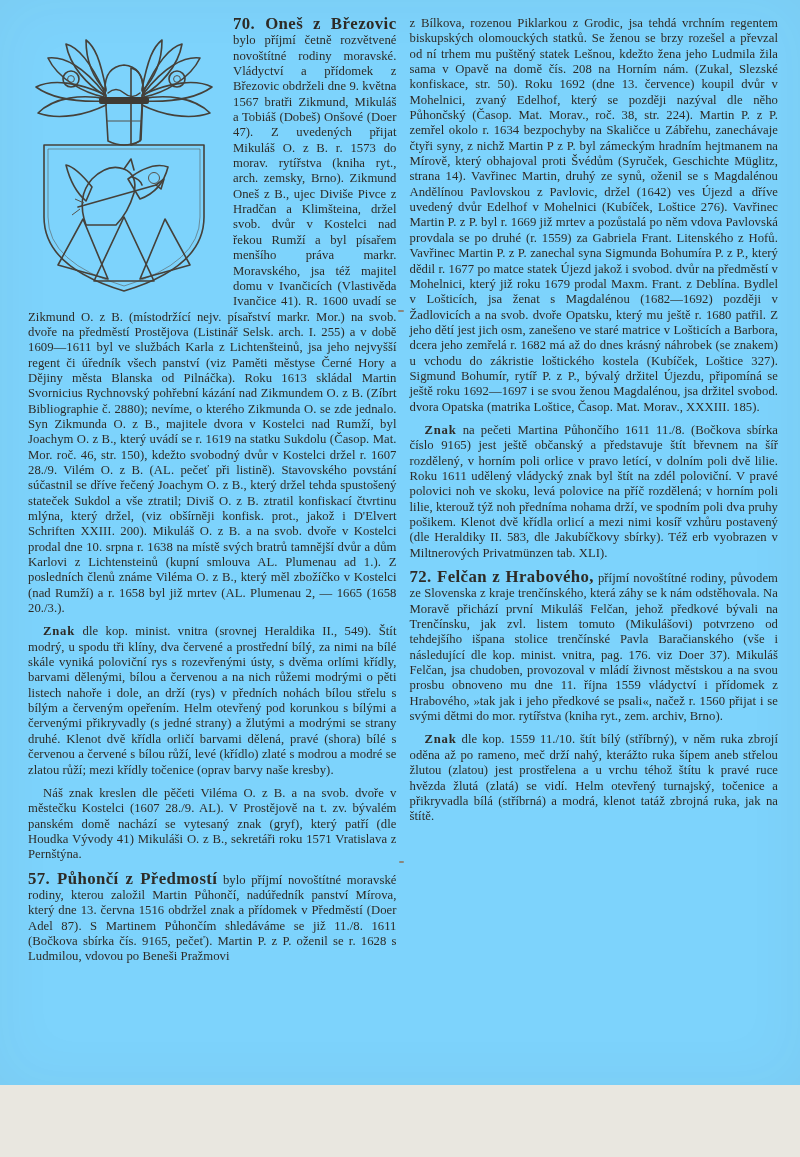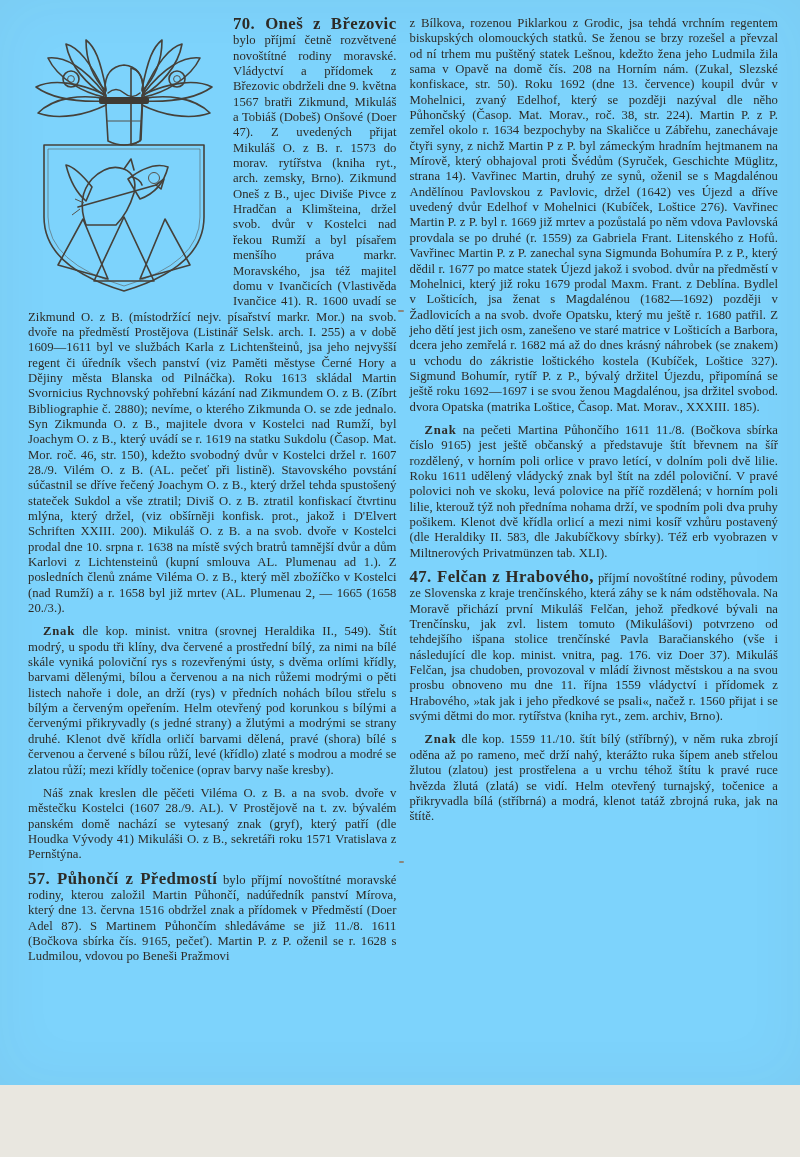--- a/index.html
+++ b/index.html
@@ -149,21 +149,21 @@
       <p class="para">
         <span>z Bílkova, rozenou Piklarkou z Grodic, jsa tehdá vrchním regentem biskupských olomouckých statků. Se ženou se brzy rozešel a převzal od ní trhem mu puštěný statek Lešnou, kdežto žena jeho Ludmila žila sama v Opavě na domě čís. 208 na Horním nám. (Zukal, Slezské konfiskace, str. 50). Roku 1692 (dne 13. července) koupil dvůr v Mohelnici, zvaný Edelhof, který se později nazýval dle něho Půhončský (Časop. Mat. Morav., roč. 38, str. 224). Martin P. z P. zemřel okolo r. 1634 bezpochyby na Skaličce u Zábřehu, zanechávaje čtyři syny, z nichž Martin P z P. byl zámeckým hradním hejtmanem na Mírově, který obhajoval proti Švédům (Syruček, Geschichte Müglitz, strana 14). Vavřinec Martin, druhý ze synů, oženil se s Magdalénou Andělínou Pavlovskou z Pavlovic, držel (1642) ves Újezd a dříve uvedený dvůr Edelhof v Mohelnici (Kubíček, Loštice 276). Vavřinec Martin P. z P. byl r. 1669 již mrtev a pozůstalá po něm vdova Pavlovská provdala se po druhé (r. 1559) za Gabriela Frant. Litenského z Hofů. Vavřinec Martin P. z P. zanechal syna Sigmunda Bohumíra P. z P., který dědil r. 1677 po matce statek Újezd jakož i svobod. dvůr na předměstí v Mohelnici, který již roku 1679 prodal Maxm. Frant. z Deblína. Bydlel v Lošticích, jsa ženat s Magdalénou (1682—1692) později v Žadlovicích a na svob. dvoře Opatsku, který mu ještě r. 1680 patřil. Z jeho dětí jest jich osm, zanešeno ve staré matrice v Lošticích a Barbora, dcera jeho zemřelá r. 1682 má až do dnes krásný náhrobek (se znakem) u vchodu do zákristie loštického kostela (Kubíček, Loštice 327). Sigmund Bohumír, rytíř P. z P., bývalý držitel Újezdu, připomíná se ještě roku 1692—1697 i se svou ženou Magdalénou, jsa držitel svobod. dvora Opatska (matrika Loštice, Časop. Mat. Morav., XXXIII. 185).</span>
       </p>
 
       <p class="para indent">
         <strong class="lead-word">Znak</strong>
         <span>na pečeti Martina Půhončího 1611 11./8. (Bočkova sbírka číslo 9165) jest ještě občanský a představuje štít břevnem na šíř rozdělený, v horním poli orlice v pravo letící, v dolním poli dvě lilie. Roku 1611 udělený vládycký znak byl štít na zdél poloviční. V pravé polovici noh ve skoku, levá polovice na příč rozdělená; v horním poli lilie, kterouž týž noh předníma nohama drží, ve spodním poli dva pruhy pošikem. Klenot dvě křídla orlicí a mezi nimi kosíř vzhůru postavený (dle Heraldiky II. 583, dle Jakubíčkovy sbírky). Též erb vyobrazen v Miltnerových Privatmünzen tab. XLI).</span>
       </p>
 
       <p class="para sec-gap">
-        <span class="sec-head">47. Felčan z Hrabového,</span>
+        <span class="sec-head">72. Felčan z Hrabového,</span>
         <span>příjmí novoštítné rodiny, původem ze Slovenska z kraje trenčínského, která záhy se k nám odstěhovala. Na Moravě přichází první Mikuláš Felčan, jehož předkové bývali na Trenčínsku, jak zvl. listem tomuto (Mikulášovi) potvrzeno od tehdejšího išpana stolice trenčínské Pavla Baračianského (vše i následující dle kop. minist. vnitra, pag. 176. viz Doer 37). Mikuláš Felčan, jsa chudoben, provozoval v mládí živnost městskou a na svou prosbu obnoveno mu dne 11. října 1559 vládyctví i přídomek z Hrabového, »tak jak i jeho předkové se psali«, načež r. 1560 přijat i se svými dětmi do mor. rytířstva (kniha ryt., zem. archiv, Brno).</span>
       </p>
 
       <p class="para indent">
         <strong class="lead-word">Znak</strong>
         <span>dle kop. 1559 11./10. štít bílý (stříbrný), v něm ruka zbrojí oděna až po rameno, meč drží nahý, kterážto ruka šípem aneb střelou žlutou (zlatou) jest prostřelena a u vrchu téhož štítu k pravé ruce hvězda žlutá (zlatá) se vidí. Helm otevřený turnajský, točenice a přikryvadla bílá (stříbrná) a modrá, klenot tatáž zbrojná ruka, jak na štítě.</span>
       </p>
 
     </div>
   </div>

